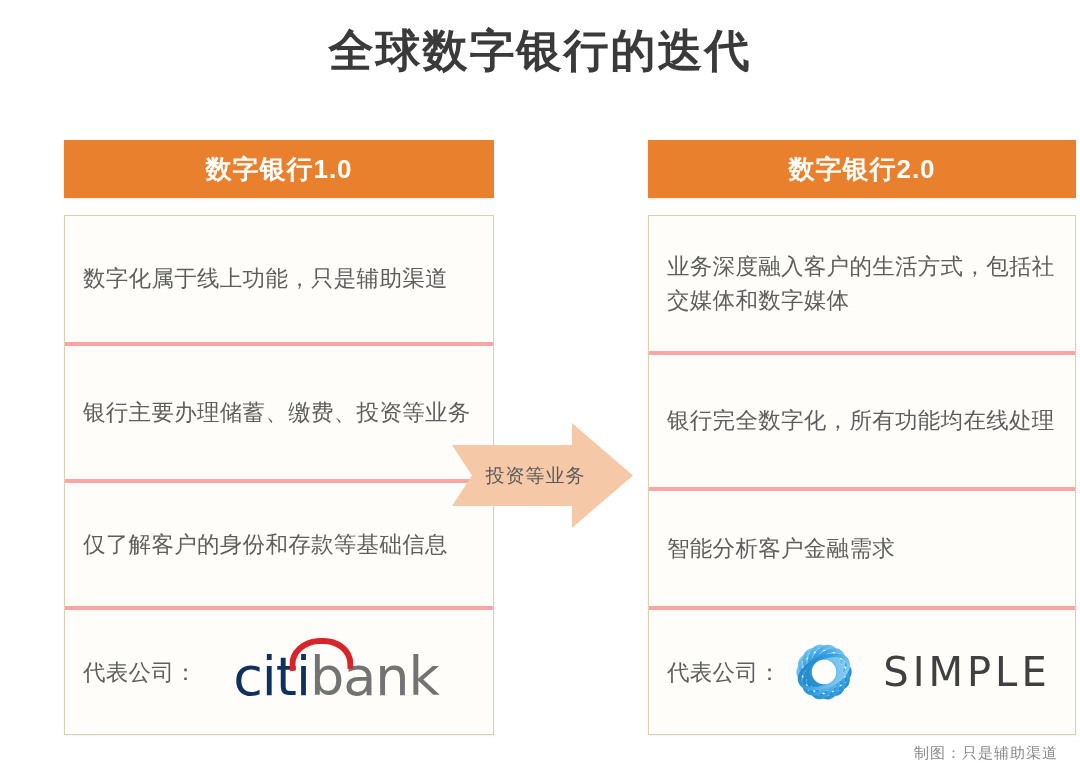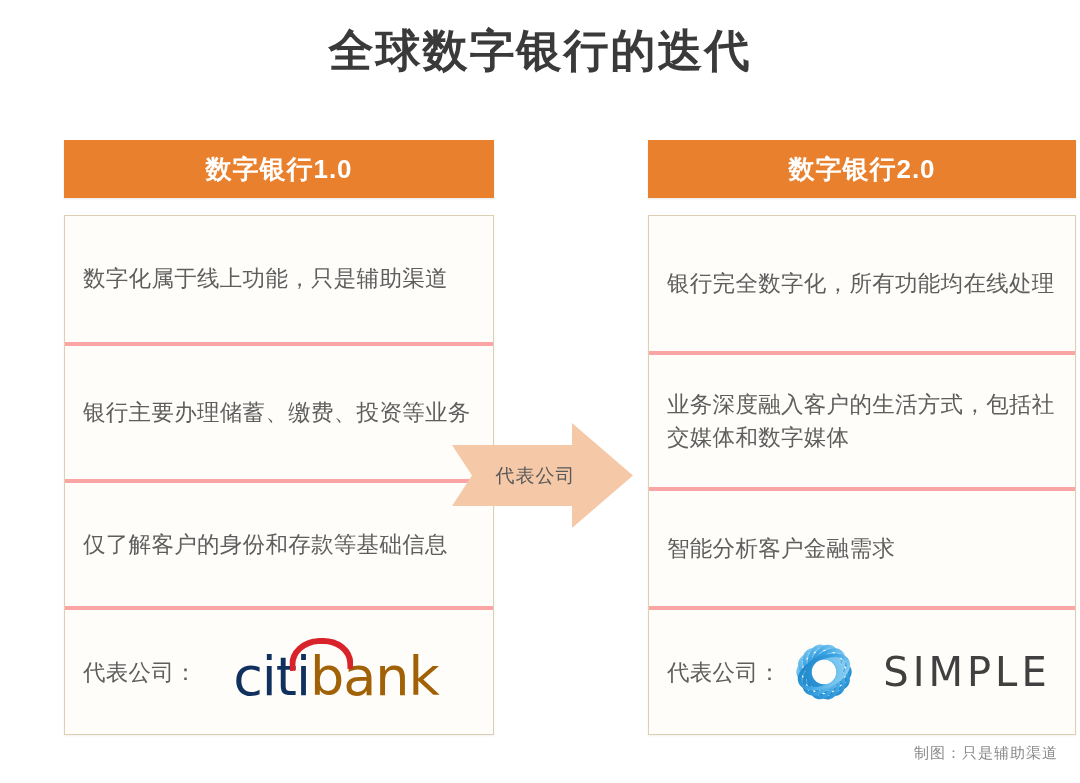--- a/index.html
+++ b/index.html
@@ -99,21 +99,21 @@
     position:relative;
     display:inline-block;
     line-height:1;
     padding-top:10px;
     font-family:"DejaVu Sans","Liberation Sans",sans-serif;
   }
   .citi .ci-a{
     font-size:54px;font-weight:400;color:#10305e;letter-spacing:-1px;
   }
   .citi .ci-b{
-    font-size:54px;font-weight:400;color:#a16207;letter-spacing:-1px;
+    font-size:54px;font-weight:400;color:#737373;letter-spacing:-1px;
   }
   .citi-arc{
     position:absolute;
     left:56px;top:-2px;
     width:52px;height:26px;
     border:6px solid #d8232a;
     border-bottom:none;
     border-top-left-radius:30px 26px;
     border-top-right-radius:30px 26px;
     transform:rotate(-2deg);
@@ -186,33 +186,33 @@
         </span>
       </div>
 
     </div>
   </div>
 
   <div class="arrow">
     <svg width="181" height="105" viewBox="0 0 181 105">
       <polygon points="0,22 20,52.5 0,83 120,83 120,105 181,52.5 120,0 120,22" fill="#f5c9a8"></polygon>
     </svg>
-    <div class="arrow-label">代表公司</div>
+    <div class="arrow-label">投资等业务</div>
   </div>
 
   <div class="col col-right">
     <div class="col-header">数字银行2.0</div>
     <div class="col-body">
 
       <div class="cell">
+        <span class="cell-text">业务深度融入客户的生活方式，包括社交媒体和数字媒体</span>
+      </div>
+
+      <div class="cell">
         <span class="cell-text">银行完全数字化，所有功能均在线处理</span>
-      </div>
-
-      <div class="cell">
-        <span class="cell-text">业务深度融入客户的生活方式，包括社交媒体和数字媒体</span>
       </div>
 
       <div class="cell">
         <span class="cell-text">智能分析客户金融需求</span>
       </div>
 
       <div class="cell company-row">
         <span class="company-label">代表公司：</span>
         <span class="logo-wrap">
           <span class="simple-logo">

